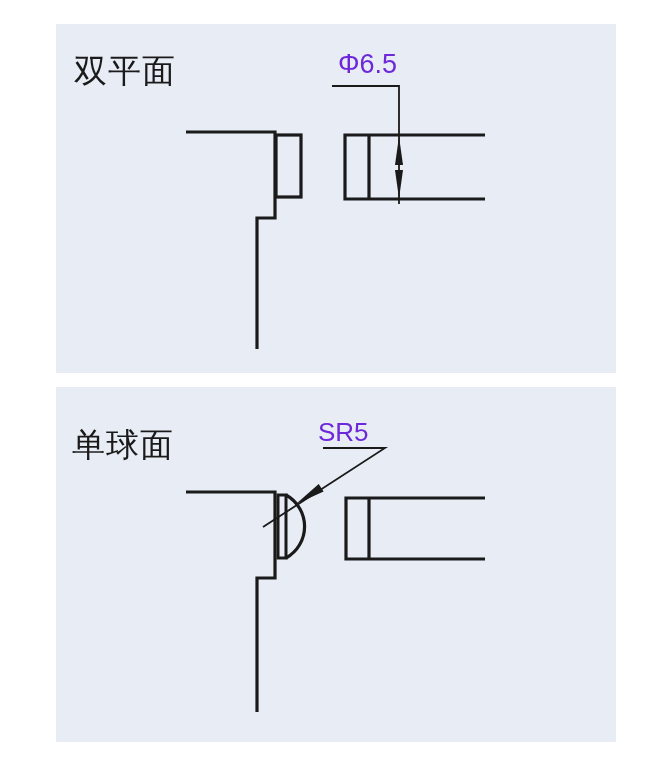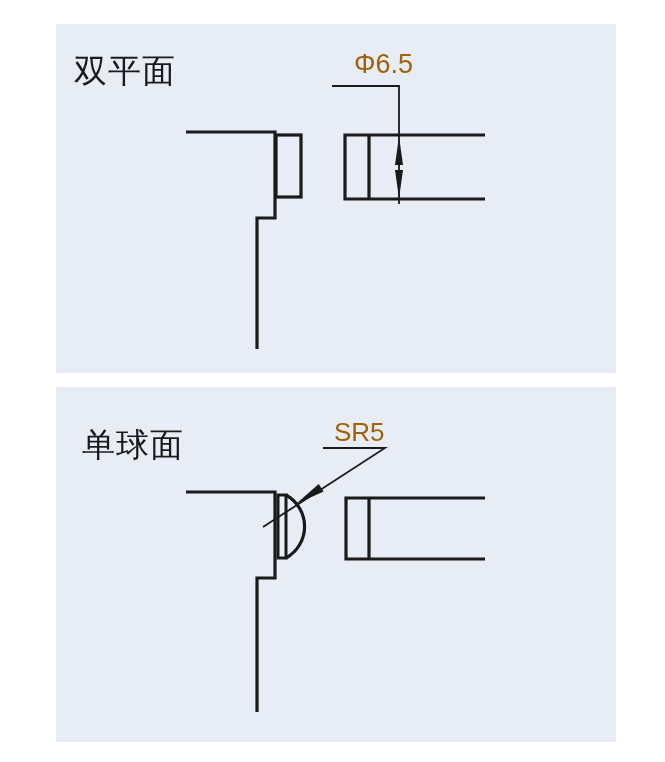--- a/index.html
+++ b/index.html
@@ -30,29 +30,28 @@
   .panel-label {
     position: absolute;
     font-family: "DejaVu Serif", serif;
     font-size: 33px;
     line-height: 1;
     color: #1a1a1a;
     white-space: nowrap;
     letter-spacing: 1px;
   }
   #panel-top .panel-label { left: 18px; top: 30px; }
-  #panel-bottom .panel-label { left: 26px; top: 41px; }
+  #panel-bottom .panel-label { left: 16px; top: 41px; }
   .dim-text {
     position: absolute;
     font-family: "Liberation Sans", sans-serif;
     font-size: 27px;
     line-height: 1;
-    color: #a16207;
+    color: #6d28d9;
     white-space: nowrap;
-    margin-left: 16px;
   }
   #panel-top .dim-text { left: 282px; top: 27px; }
   #panel-bottom .dim-text { left: 262px; top: 32px; font-size: 26px; }
 </style>
 </head>
 <body>
 
 <div class="panel" id="panel-top">
   <svg width="560" height="349" viewBox="0 0 560 349">
 

